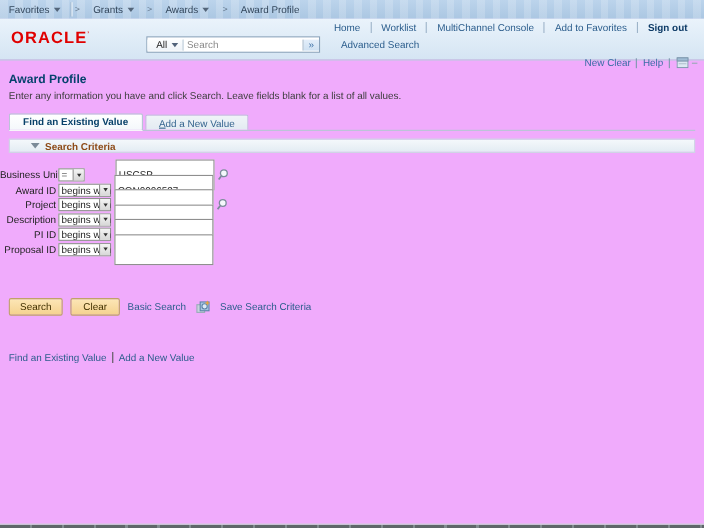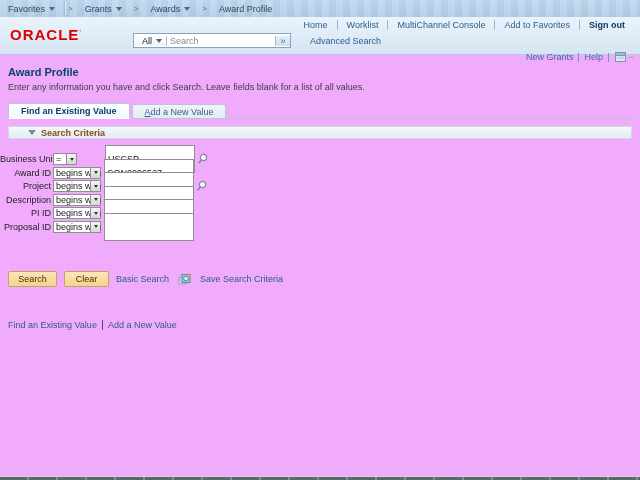--- a/index.html
+++ b/index.html
@@ -153,21 +153,21 @@
         <span>All</span>
         <span class="caret-down"></span>
       </div>
       <input class="search-input" type="text" placeholder="Search" style="">
       <div class="search-go">»</div>
     </div>
     <a class="adv-search">Advanced Search</a>
   </div>
 
   <div class="page-bar">
-    <span class="pb-link">New Grants</span>
+    <span class="pb-link">New Clear</span>
     <span class="pb-sep"></span>
     <span class="pb-link">Help</span>
     <span class="pb-sep"></span>
     <span class="pb-icon">
       <svg width="11" height="10" viewBox="0 0 11 10">
         <rect x="0.5" y="0.5" width="10" height="9" fill="#dce8f2" stroke="#7d97ad"></rect>
         <rect x="0.5" y="0.5" width="10" height="3" fill="#9fbcd4" stroke="#7d97ad"></rect>
         <line x1="2" y1="6" x2="9" y2="6" stroke="#aebfcd" stroke-width="1"></line>
       </svg>
     </span>

